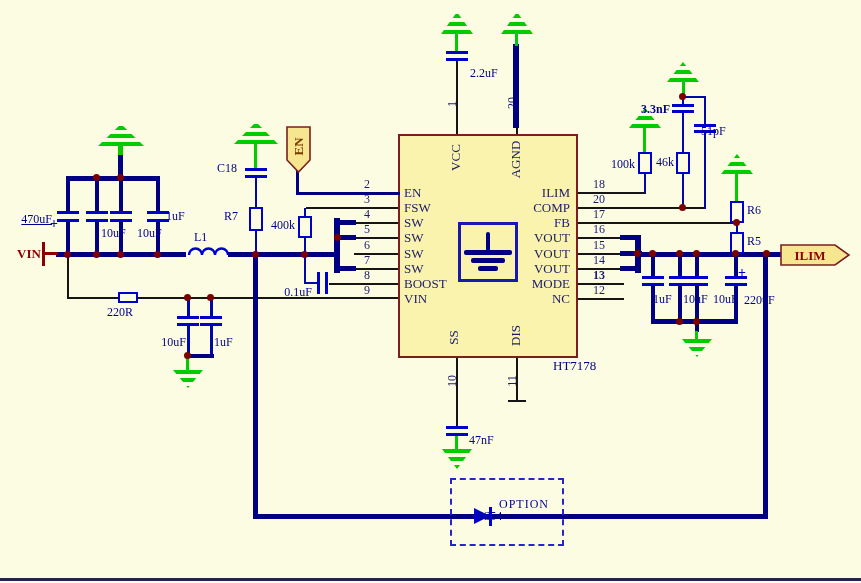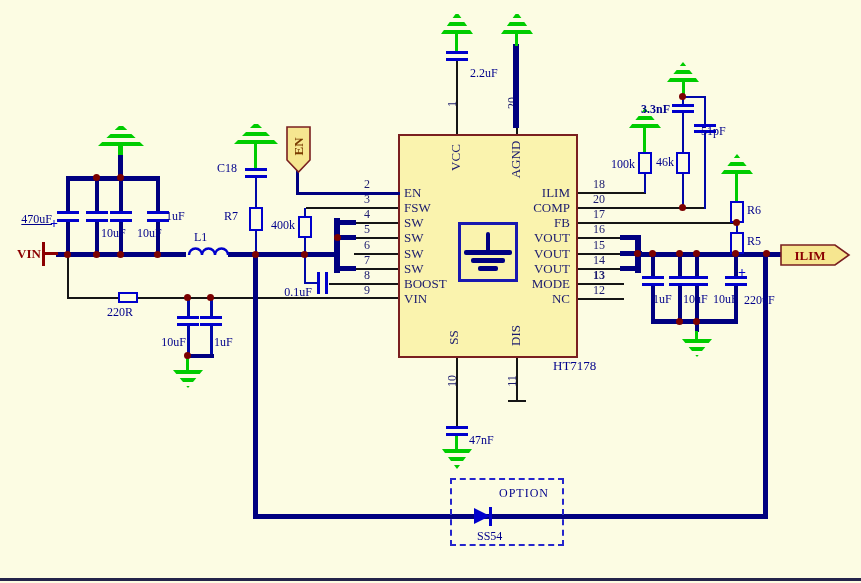--- a/index.html
+++ b/index.html
@@ -280,24 +280,24 @@
   </svg>
   <div class="port" style="left:786px;top:249px;width:48px;text-align:center;">ILIM</div>
 
   <div class="plate" style="left:446px;top:426px;"></div>
   <div class="plate" style="left:446px;top:433px;"></div>
   <div class="lbl" style="left:469px;top:434px;">47nF</div>
   <div class="stem" style="left:455px;top:436px;width:3px;height:14px;"></div>
   <div class="gnd-down" style="left:442px;top:449px;width:30px;height:20px;"></div>
 
   <div id="option-box"></div>
-  <div class="lbl" style="left:499px;top:487px;letter-spacing:1px;">OPTION</div>
+  <div class="lbl" style="left:499px;top:498px;letter-spacing:1px;">OPTION</div>
   <div class="tri-right" style="left:474px;top:508px;"></div>
   <div class="abs" style="left:489px;top:507px;width:3px;height:19px;background:#0000CC;"></div>
-  <div class="lbl" style="left:477px;top:530px;">SS54</div>
+  <div class="lbl" style="left:477px;top:510px;">SS54</div>
 
   <div class="gnd-up" style="left:98px;top:124px;width:46px;height:22px;"></div>
   <div class="stem" style="left:118px;top:146px;width:5px;height:9px;"></div>
 
   <div class="dot" style="left:64px;top:251px;"></div>
   <div class="dot" style="left:93px;top:251px;"></div>
   <div class="dot" style="left:117px;top:251px;"></div>
   <div class="dot" style="left:154px;top:251px;"></div>
   <div class="dot" style="left:252px;top:251px;"></div>
   <div class="dot" style="left:301px;top:251px;"></div>

